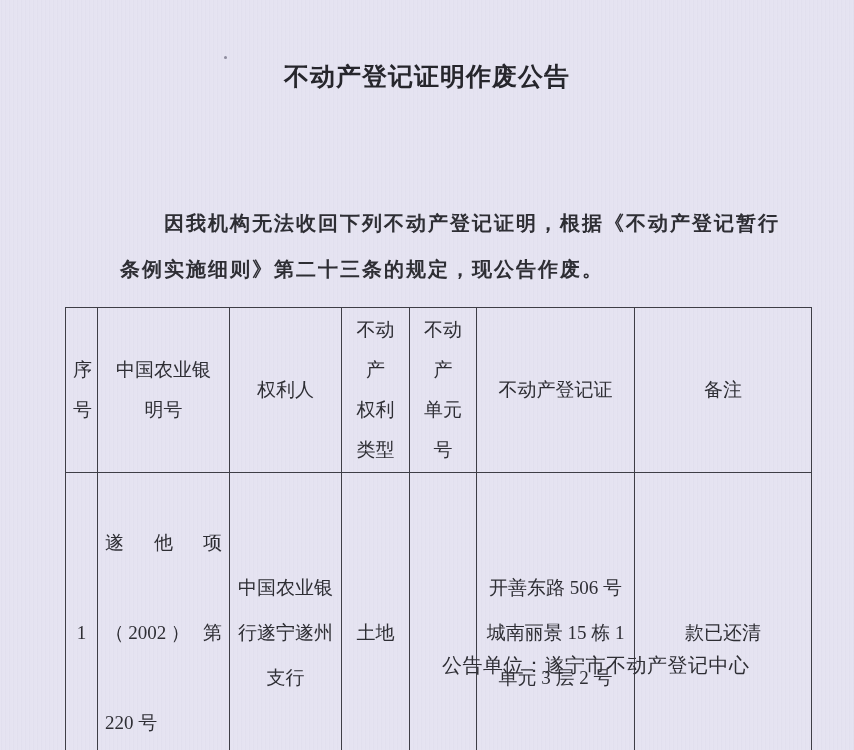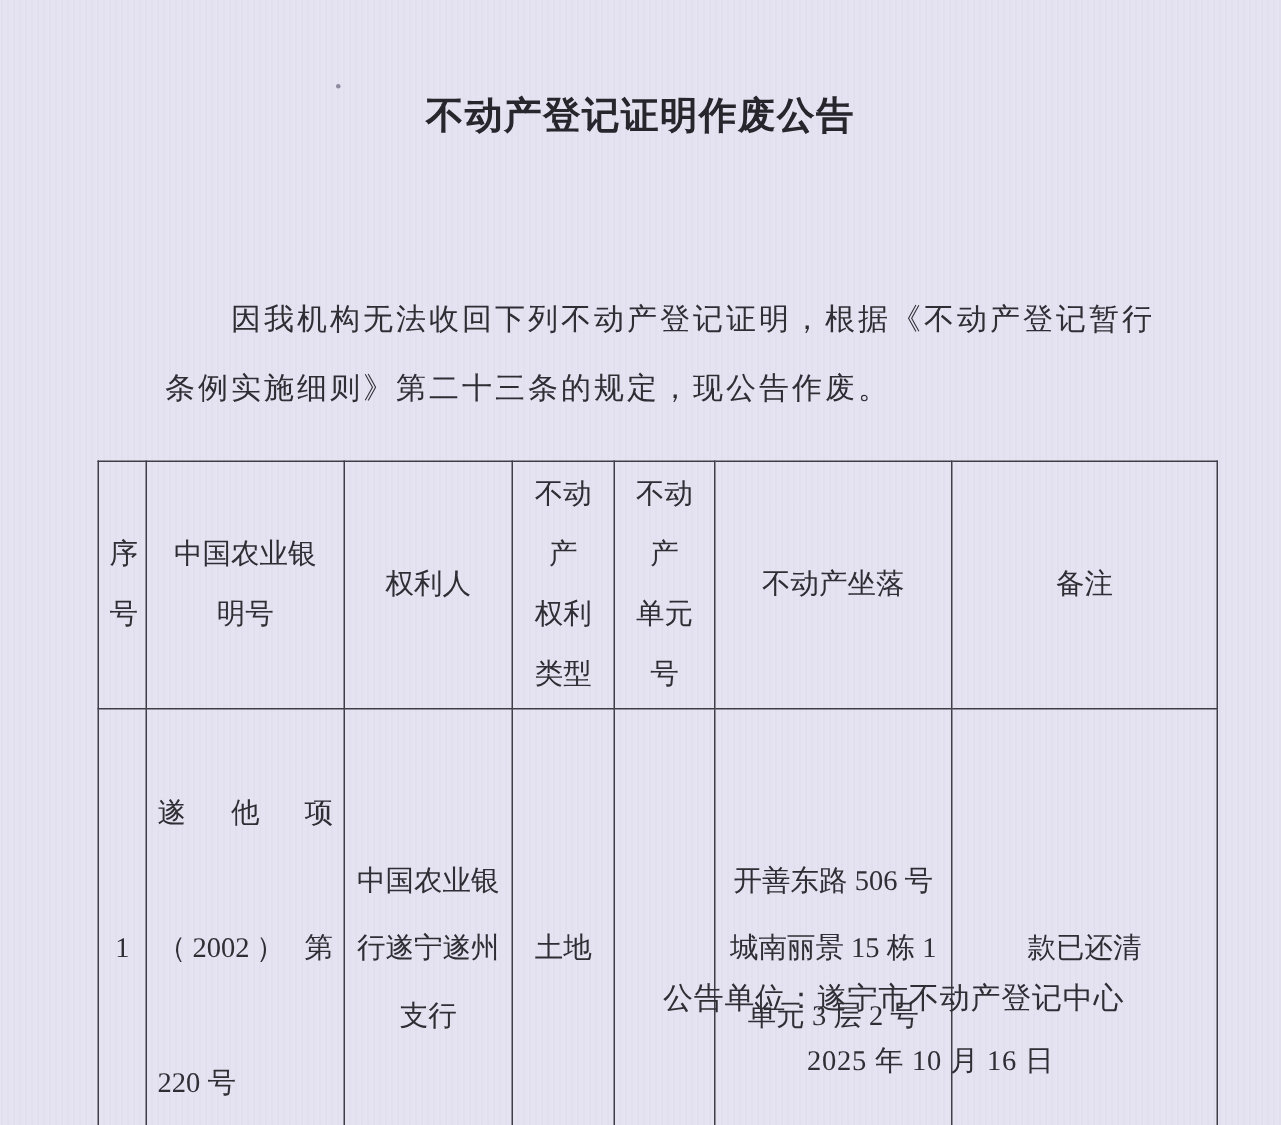--- a/index.html
+++ b/index.html
@@ -64,27 +64,28 @@
     height: 18px;
     margin-left: 5px;
     border-bottom: 2px solid #3a3a42;
     vertical-align: baseline;
   }
   .body-text {
     position: absolute;
     left: 104px;
     top: 184px;
     width: 700px;
-    margin: 6px;
+    margin: 16px;
     font-size: 20px;
     line-height: 46px;
     letter-spacing: 2px;
     text-indent: 44px;
     white-space: pre-line;
     color: #2e2e34;
+    font-weight: bold;
   }
   .notice-table {
     position: absolute;
     left: 65px;
     top: 307px;
     width: 746px;
     border-collapse: collapse;
     table-layout: fixed;
     font-size: 19px;
     color: #2e2e34;
@@ -158,21 +159,21 @@
 号</th>
         <th>中国农业银
 明号</th>
         <th>权利人</th>
         <th>不动产
 权利
 类型</th>
         <th>不动产
 单元
 号</th>
-        <th>不动产坐落</th>
+        <th>不动产登记证</th>
         <th>备注</th>
       </tr>
     </thead>
     <tbody>
       <tr>
         <td>1</td>
         <td class="cert-cell">
           <div class="jline">遂 他 项</div>
           <div class="jline">（2002） 第</div>
           <div class="lline">220 号</div>
@@ -185,15 +186,14 @@
         <td>开善东路 506 号
 城南丽景 15 栋 1
 单元 3 层 2 号</td>
         <td>款已还清</td>
       </tr>
     </tbody>
   </table>
 
   <div class="footer-issuer">公告单位：遂宁市不动产登记中心</div>
 
-  <div class="footer-date">2025 年 10 月 16 日</div>
 
 </div>
 
 </body></html>

